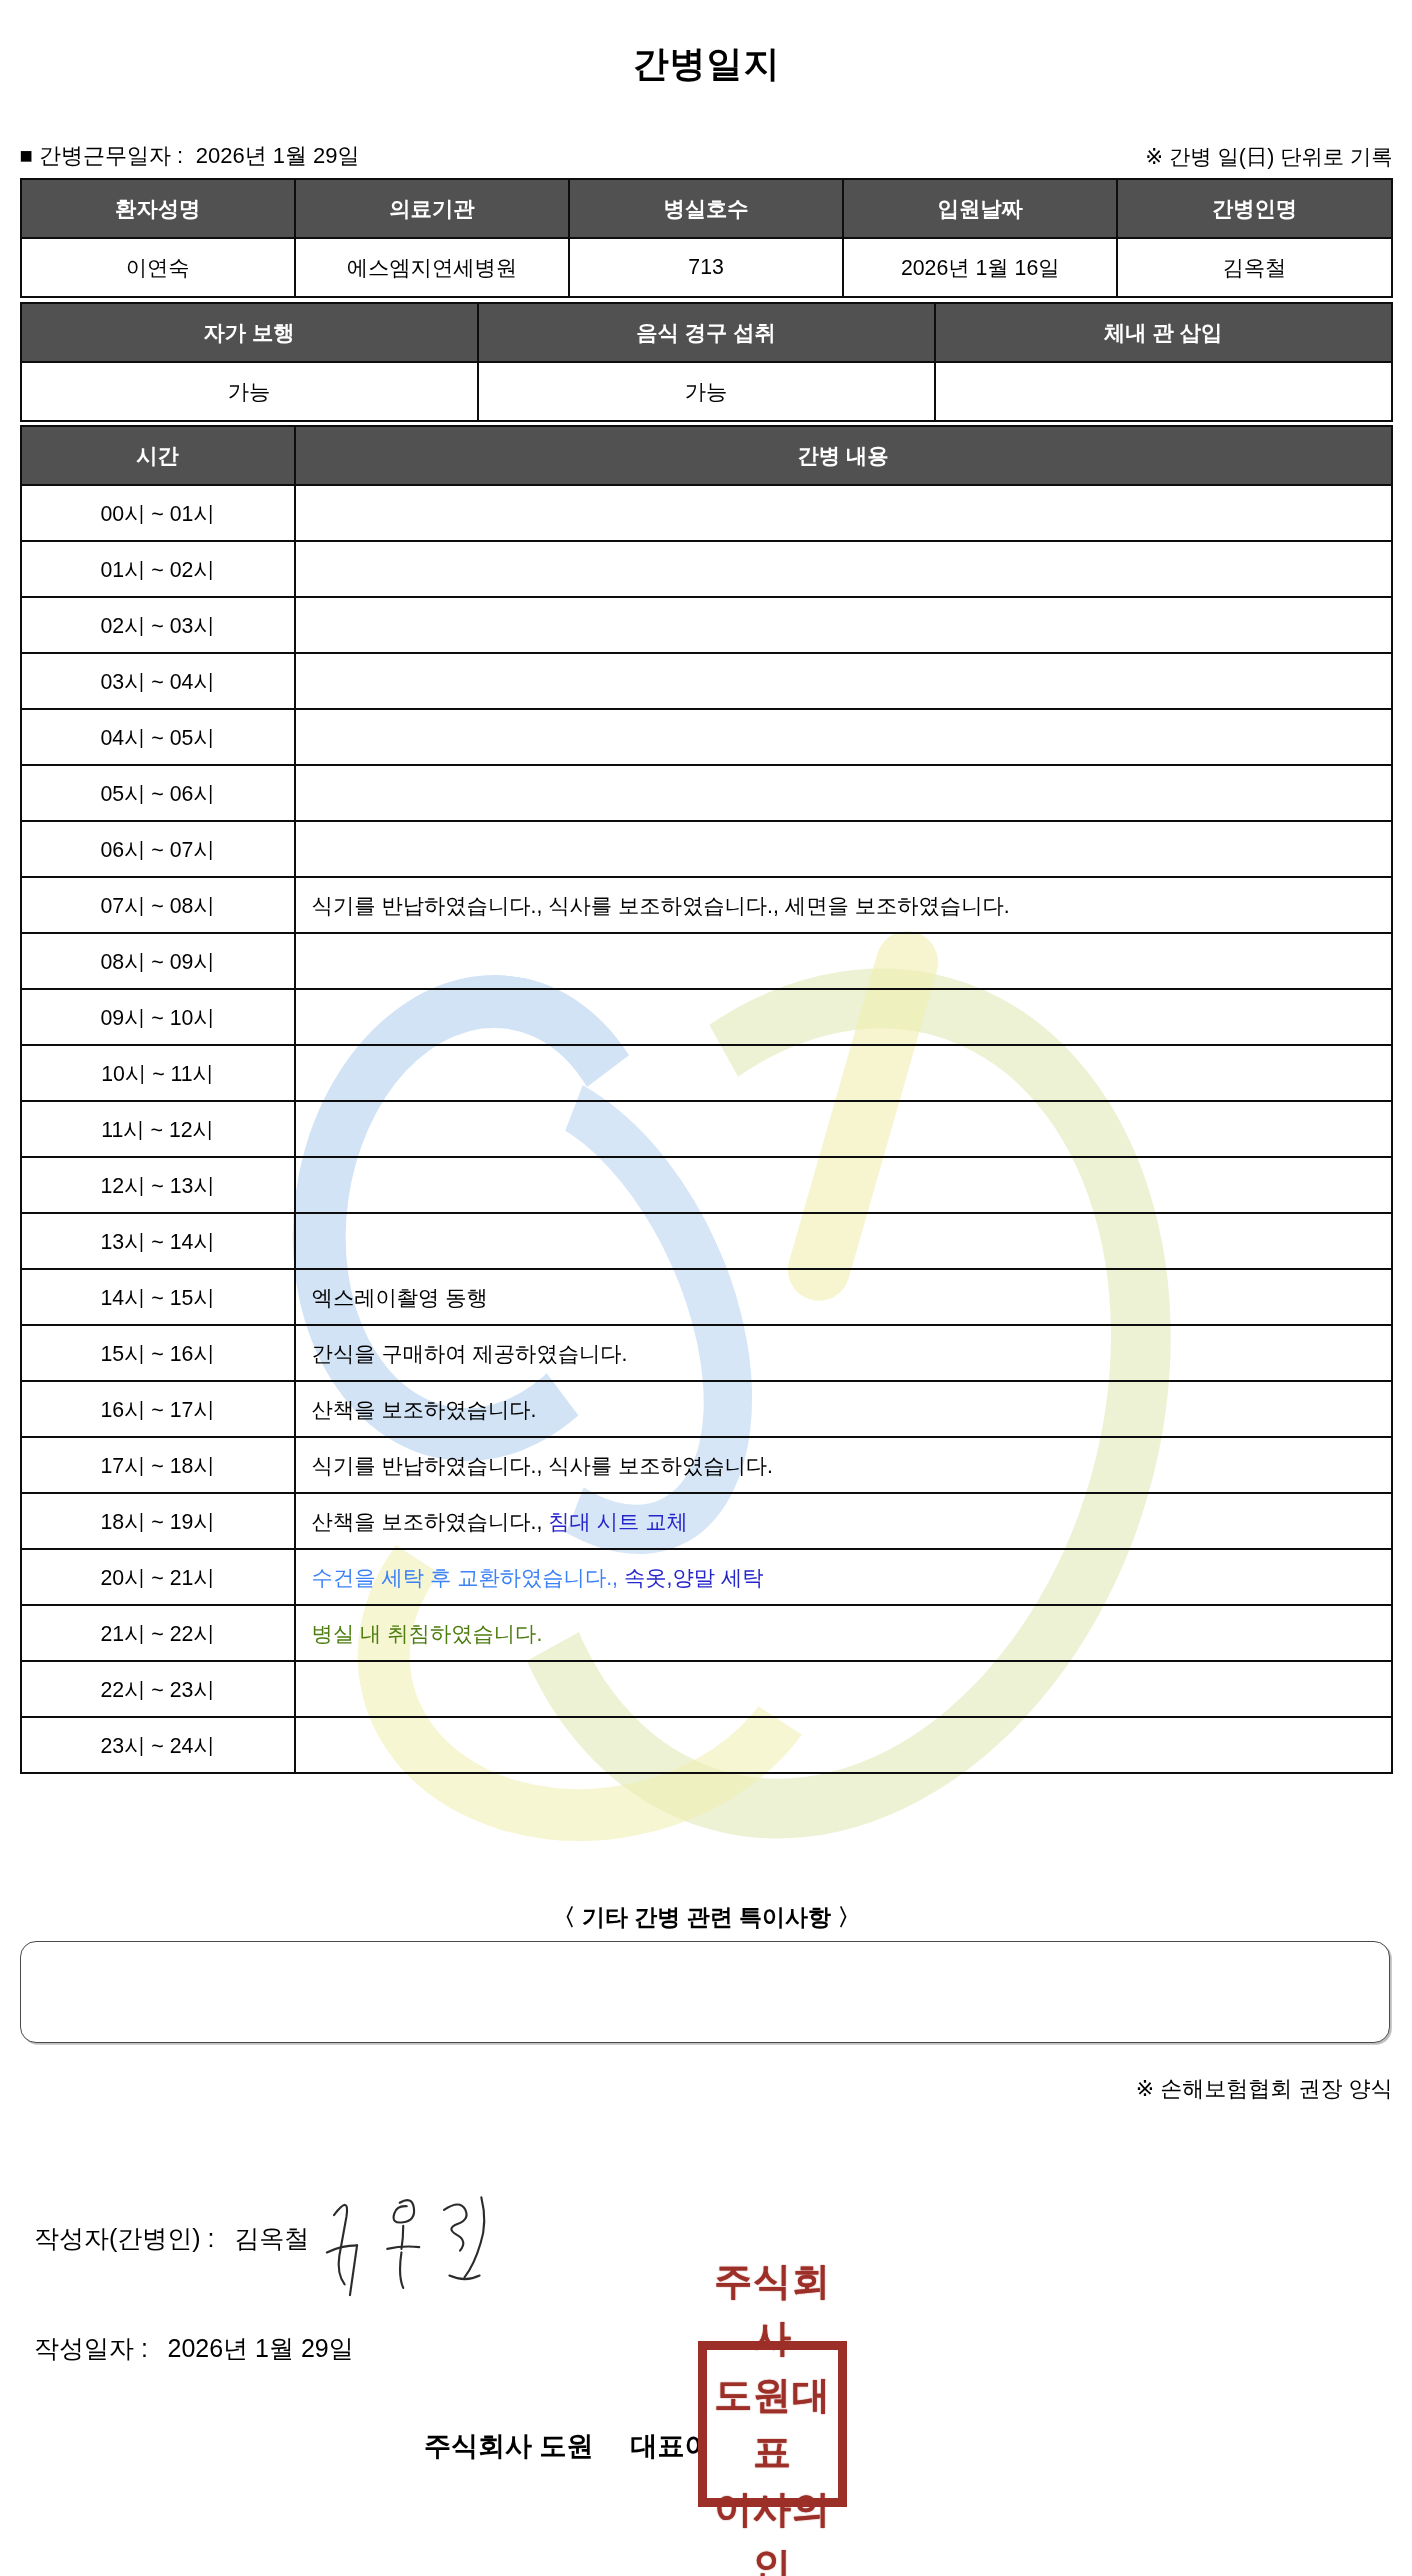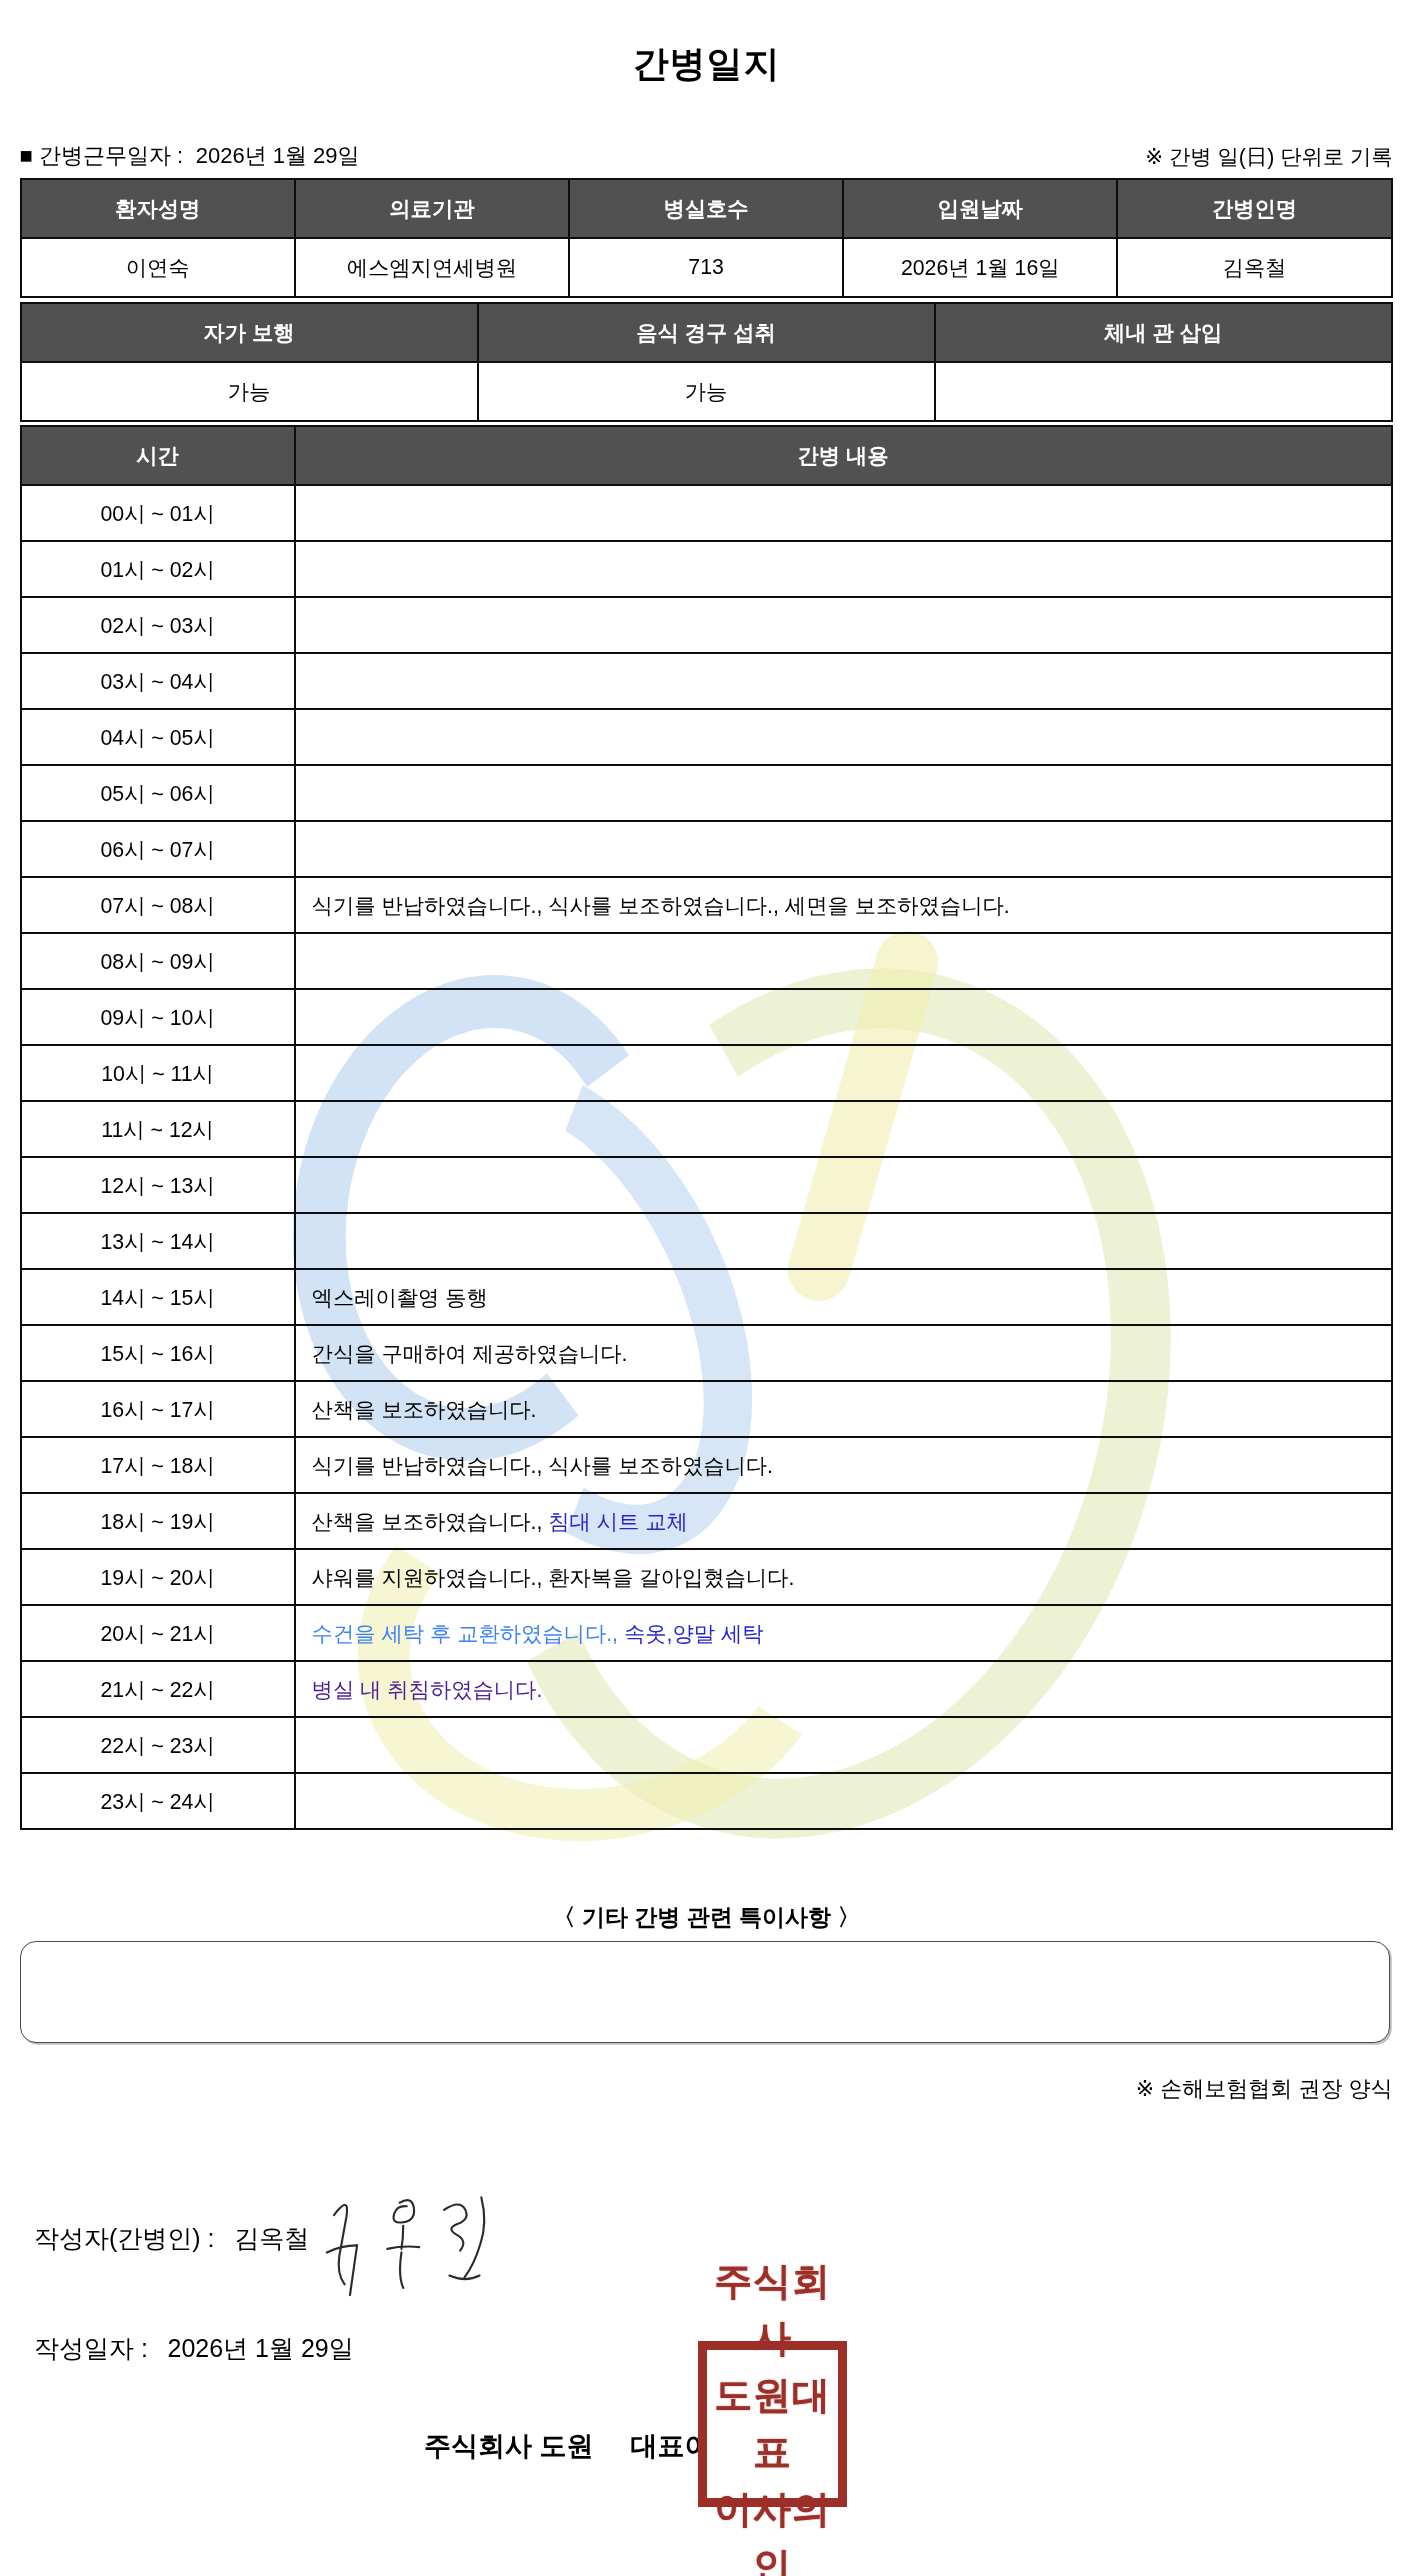--- a/index.html
+++ b/index.html
@@ -259,30 +259,26 @@
         </tr>
         <tr>
           <td class="time-cell">17시 ~ 18시</td>
           <td class="content-cell"><span style="color: rgb(0, 0, 0);">식기를 반납하였습니다., 식사를 보조하였습니다.</span></td>
         </tr>
         <tr>
           <td class="time-cell">18시 ~ 19시</td>
           <td class="content-cell"><span style="color: rgb(0, 0, 0);">산책을 보조하였습니다., </span><span style="color: rgb(37, 37, 204);">침대 시트 교체</span></td>
         </tr>
         <tr>
-          <td class="time-cell">19시 ~ 20시</td>
-          <td class="content-cell"><span style="color: rgb(0, 0, 0);">샤워를 지원하였습니다., 환자복을 갈아입혔습니다.</span></td>
-        </tr>
-        <tr>
           <td class="time-cell">20시 ~ 21시</td>
           <td class="content-cell"><span style="color: #3b82f6;">수건을 세탁 후 교환하였습니다., </span><span style="color: rgb(37, 37, 204);">속옷,양말 세탁</span></td>
         </tr>
         <tr>
           <td class="time-cell">21시 ~ 22시</td>
-          <td class="content-cell"><span style="color: #4c1d95;">병실 내 취침하였습니다.</span></td>
+          <td class="content-cell"><span style="color: #4d7c0f;">병실 내 취침하였습니다.</span></td>
         </tr>
         <tr>
           <td class="time-cell">22시 ~ 23시</td>
           <td class="content-cell"></td>
         </tr>
         <tr>
           <td class="time-cell">23시 ~ 24시</td>
           <td class="content-cell"></td>
         </tr>
       </tbody>

